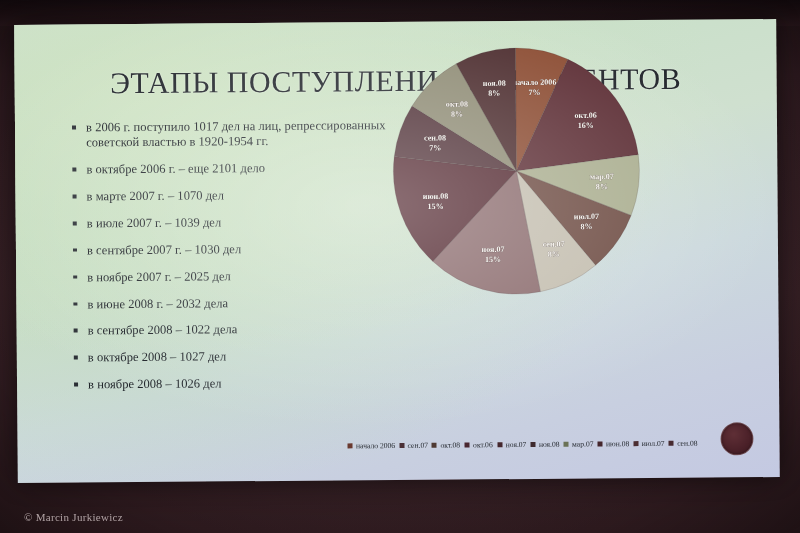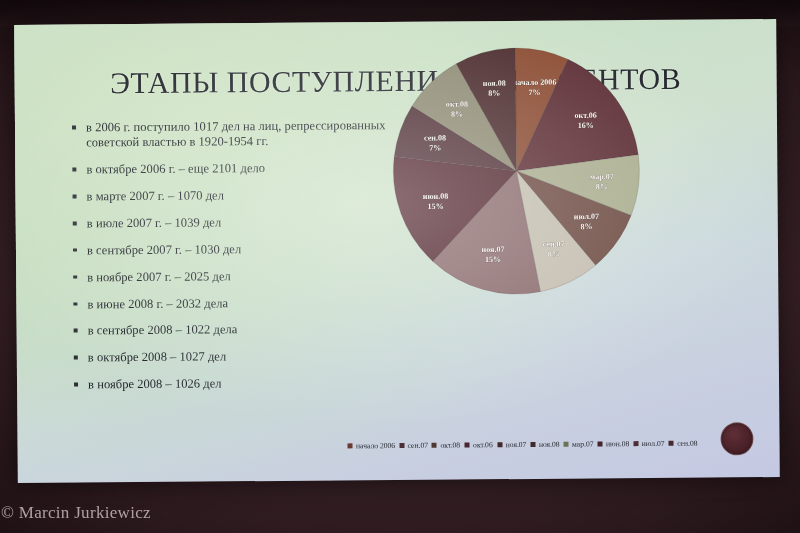--- a/index.html
+++ b/index.html
@@ -113,22 +113,22 @@
   #seal{
     position:absolute;right:26px;bottom:22px;
     width:31px;height:31px;border-radius:50%;
     background:radial-gradient(circle at 40% 35%, #5f2f36 0%, #4a2028 60%, #3d1a21 100%);
     border:1.6px solid rgba(120,90,95,.75);
     box-shadow:0 0 3px rgba(0,0,0,.4) inset;
   }
 
   
   #watermark{
-    position:absolute;left:1px;bottom:10px;
-    font-size:17px;color:#cdbfc0;opacity:.82;
+    position:absolute;left:24px;bottom:10px;
+    font-size:11px;color:#cdbfc0;opacity:.82;
     font-family:"Liberation Serif", serif;
     letter-spacing:.3px;
   }
 </style>
 </head>
 <body>
 
 <div id="room"></div>
 
 <div id="screen-wrap">

